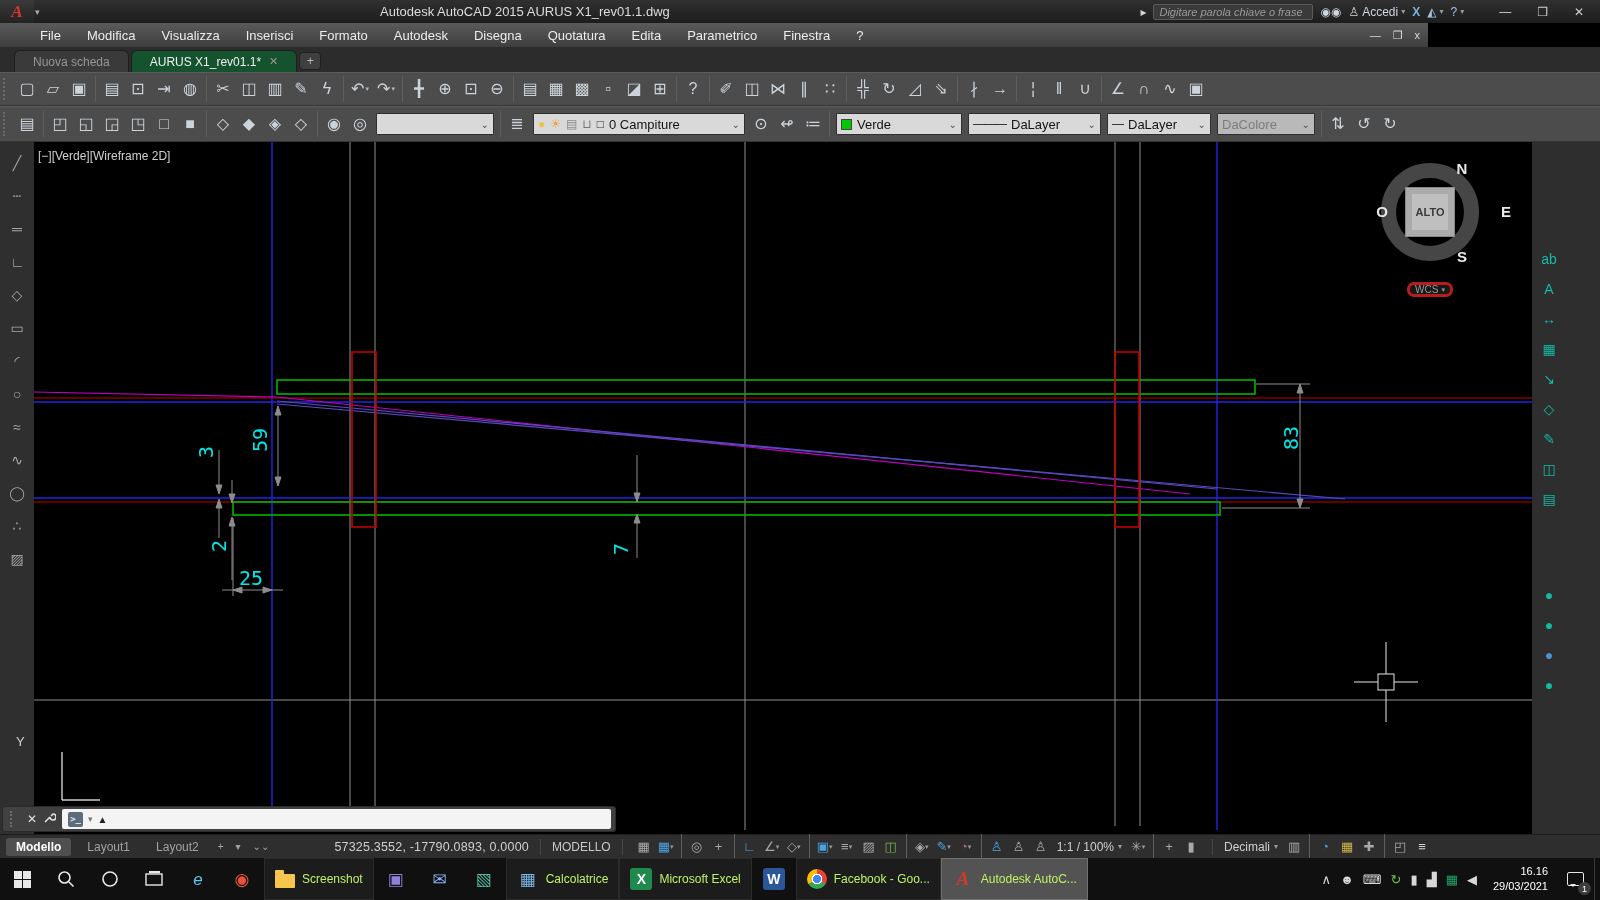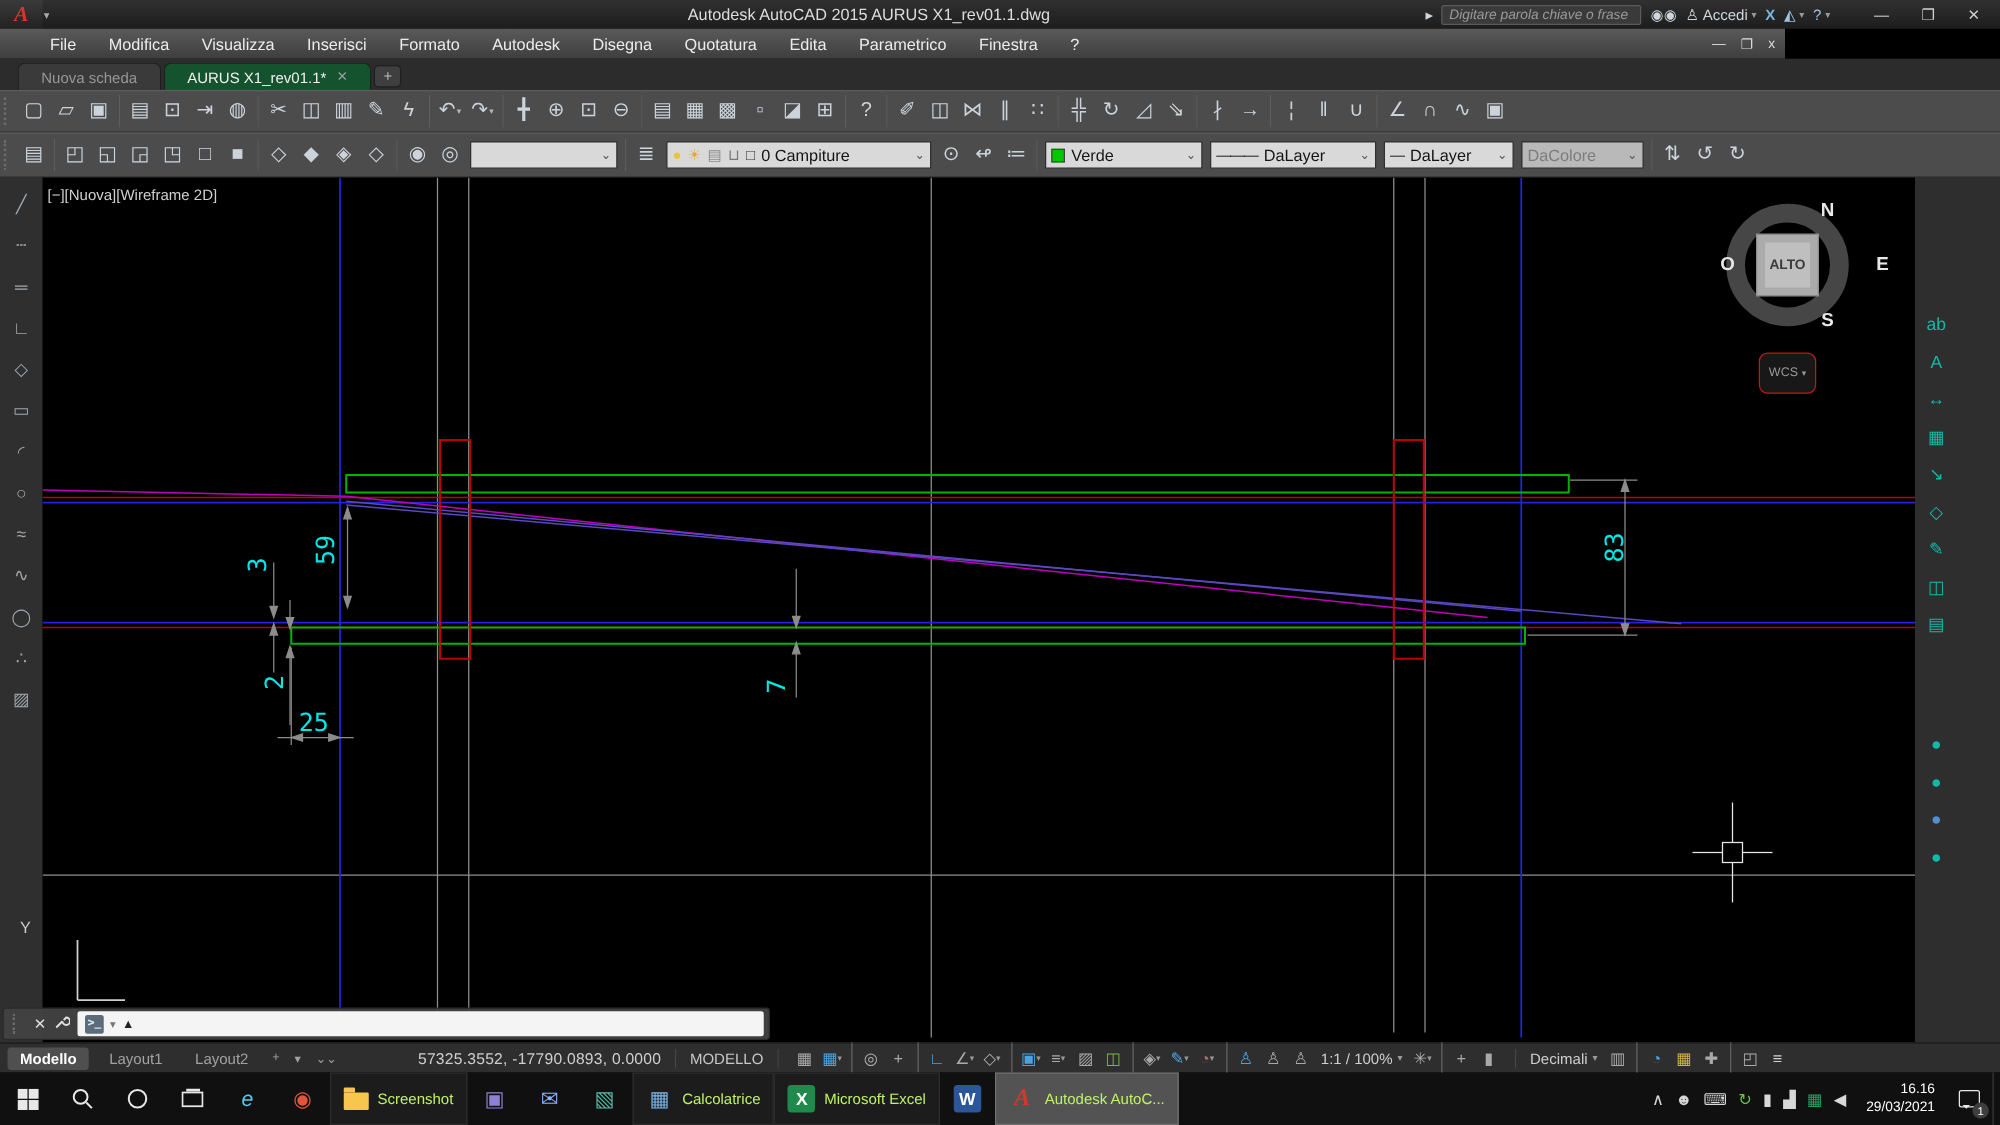--- a/index.html
+++ b/index.html
@@ -4,21 +4,21 @@
 <style>
   *{box-sizing:border-box;margin:0;padding:0}
   html,body{width:1600px;height:900px;overflow:hidden;background:#000;
     font-family:"Liberation Sans",sans-serif;-webkit-font-smoothing:antialiased}
   
   #titlebar{position:absolute;left:0;top:0;width:1600px;height:23px;
     background:linear-gradient(#303030,#1d1d1d);display:flex;align-items:center;color:#d8d8d8}
   .acad-logo{width:34px;height:23px;display:flex;align-items:center;justify-content:center;
     font:italic bold 17px "Liberation Serif",serif;color:#d3382b;background:linear-gradient(#3a3a3a,#222)}
   .logo-caret{font-size:9px;color:#aaa;margin:0 4px 0 1px}
-  .tb-title{position:absolute;left:0;right:0;text-align:right;left:380px;right:760px;
+  .tb-title{position:absolute;left:0;right:0;text-align:left;left:380px;right:760px;
     font-size:13px;color:#dcdcdc;white-space:nowrap}
   #infocenter{margin-left:auto;display:flex;align-items:center;gap:7px;padding-right:6px}
   #ic-search{width:160px;height:16px;background:#3a3a3a;border:1px solid #5a5a5a;color:#9a9a9a;
     font:italic 11px "Liberation Sans",sans-serif;padding:0 5px;border-radius:2px}
   #ic-search::placeholder{color:#9a9a9a;font-style:italic}
   .ic-btn{font-size:12px;color:#cfd6dd;display:flex;align-items:center;gap:3px}
   .ic-btn .car{font-size:8px;color:#999}
   .win-btns{display:flex;gap:26px;margin-left:28px;margin-right:10px;color:#cfcfcf;font-size:12px}
   
   #menubar{position:absolute;left:0;top:23px;width:1428px;height:24px;
@@ -68,21 +68,21 @@
   .dimtxt{position:absolute;width:44px;height:44px;display:flex;align-items:center;justify-content:center;
     color:#00e8e8;font:20px "DejaVu Sans Mono",monospace}
   .rot{transform:rotate(-90deg)}
   
   #vc-ring{position:absolute;left:1381px;top:21px;width:98px;height:98px;border-radius:50%;
     border:15px solid rgba(80,80,80,.88)}
   .vc-letter{position:absolute;color:#e8e8e8;font-weight:bold;font-size:15px;width:20px;text-align:center}
   #vc-face{position:absolute;left:1405px;top:45px;width:50px;height:50px;background:#bfbfbf;
     border:1px solid #8a8a8a;display:flex;align-items:center;justify-content:center;
     color:#3a3a3a;font-size:11px;font-weight:bold;box-shadow:inset 0 0 0 6px #ababab}
-  #vc-wcs{position:absolute;left:1407px;top:140px;width:46px;height:33px;border:1px solid #b91c1c;
+  #vc-wcs{position:absolute;left:1407px;top:140px;width:46px;height:15px;border:3px solid #b91c1c;
     border-radius:7px;color:#9a9a9a;font-size:10px;display:flex;align-items:center;justify-content:center;gap:3px;
     background:rgba(40,40,40,.6)}
   #ucs-y{position:absolute;left:16px;top:592px;color:#cfcfcf;font-size:13px}
   
   #cmdwin{position:absolute;left:2px;top:664px;width:614px;height:26px;display:flex;align-items:center;
     background:rgba(66,66,66,.95);border:1px solid #2a2a2a;border-radius:3px;padding:0 4px;gap:6px;z-index:5}
   #cmdwin .grip{height:16px}
   .cmd-x,.cmd-wr{color:#e0e0e0;font-size:12px}
   #cmd-field{flex:1;height:20px;background:#f4f4f4;border-radius:2px;display:flex;align-items:center;
     padding:0 6px;gap:5px}
@@ -570,21 +570,21 @@
       <g stroke="#e8e8e8" stroke-width="1" fill="none">
         <line x1="1386" y1="642" x2="1386" y2="674"></line>
           <line x1="1386" y1="690" x2="1386" y2="722"></line>
         <line x1="1354" y1="682" x2="1378" y2="682"></line>
           <line x1="1394" y1="682" x2="1418" y2="682"></line>
         <rect x="1378" y="674" width="16" height="16"></rect>
       </g>
     </svg>
   </div>
 
-  <div id="vplabel" style="left:38px">[−][Nuova][Wireframe 2D]</div>
+  <div id="vplabel" style="left:38px">[−][Verde][Wireframe 2D]</div>
 
   <div class="dimtxt rot" style="left:238px;top:276px">59</div>
   <div class="dimtxt rot" style="left:184px;top:288px">3</div>
   <div class="dimtxt rot" style="left:197px;top:382px">2</div>
   <div class="dimtxt" style="left:229px;top:414px">25</div>
   <div class="dimtxt rot" style="left:599px;top:385px">7</div>
   <div class="dimtxt rot" style="left:1269px;top:274px">83</div>
 
   <div id="vc-ring"></div>
   <span class="vc-letter" style="left:1452px;top:18px">N</span>
@@ -833,20 +833,24 @@
         <span class="ticon" style="color: rgb(124, 182, 232);">▦</span>
         <span class="lbl">Calcolatrice</span>
       </div>
       <div class="tkapp">
         <span class="ticon letter" style="background: rgb(31, 138, 76);">X</span>
         <span class="lbl">Microsoft Excel</span>
       </div>
       <div class="tkapp noframe">
         <span class="ticon letter" style="background: rgb(43, 87, 154);">W</span>
       </div>
+      <div class="tkapp">
+        <span class="ticon chrome"></span>
+        <span class="lbl">Facebook - Goo...</span>
+      </div>
       <div class="tkapp active">
         <span class="ticon acad">A</span>
         <span class="lbl">Autodesk AutoC...</span>
       </div>
     </div>
   <div id="tray">
       <span>∧</span>
       <span>☻</span>
       <span>⌨</span>
       <span style="color: rgb(108, 192, 74);">↻</span>

